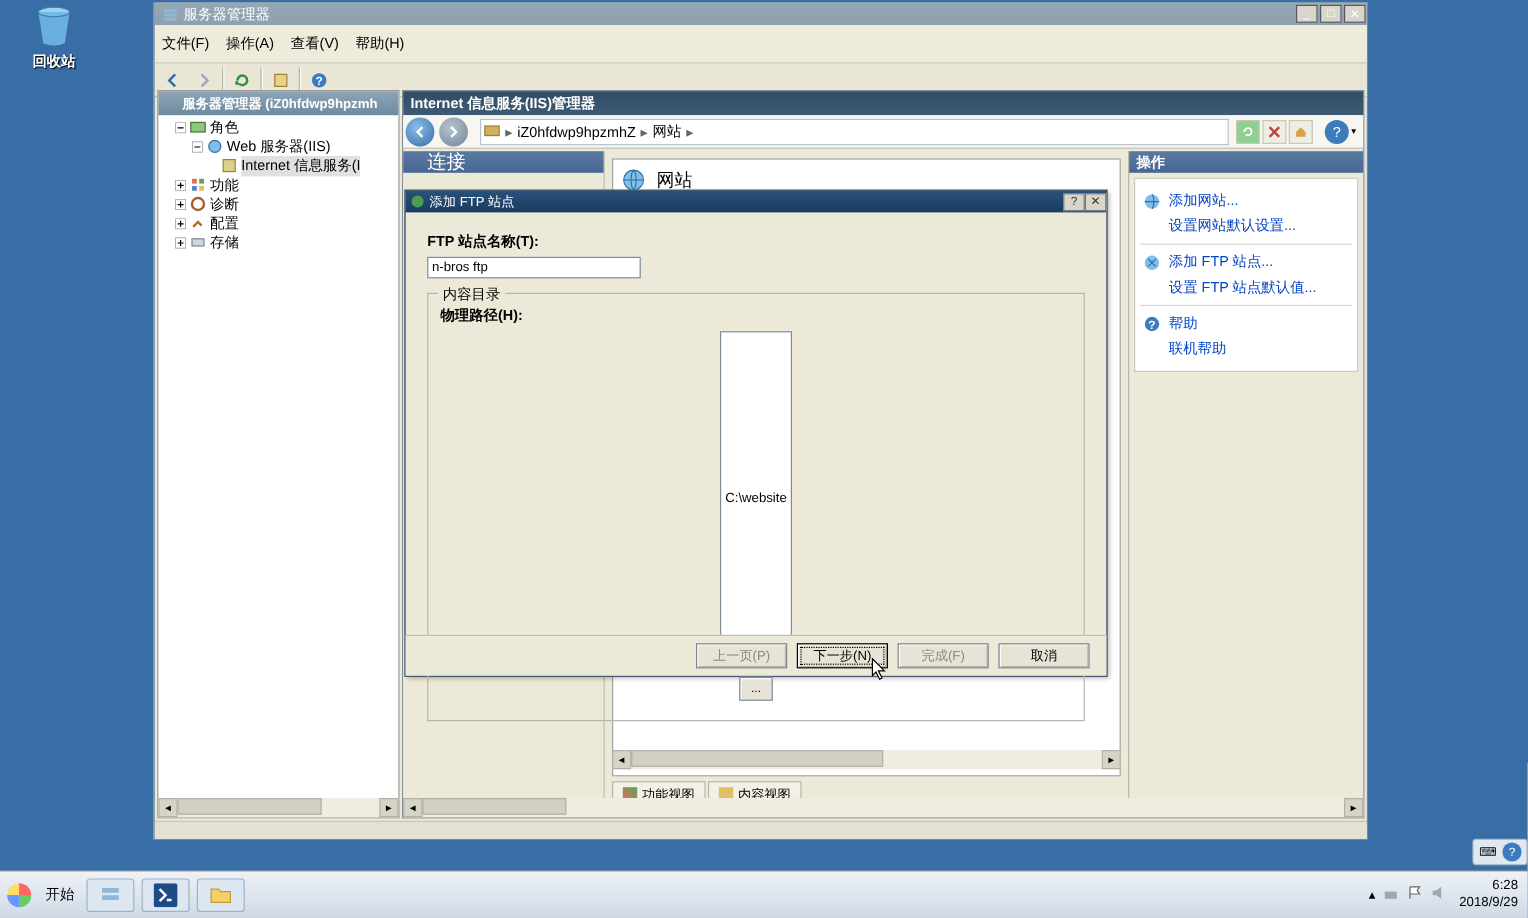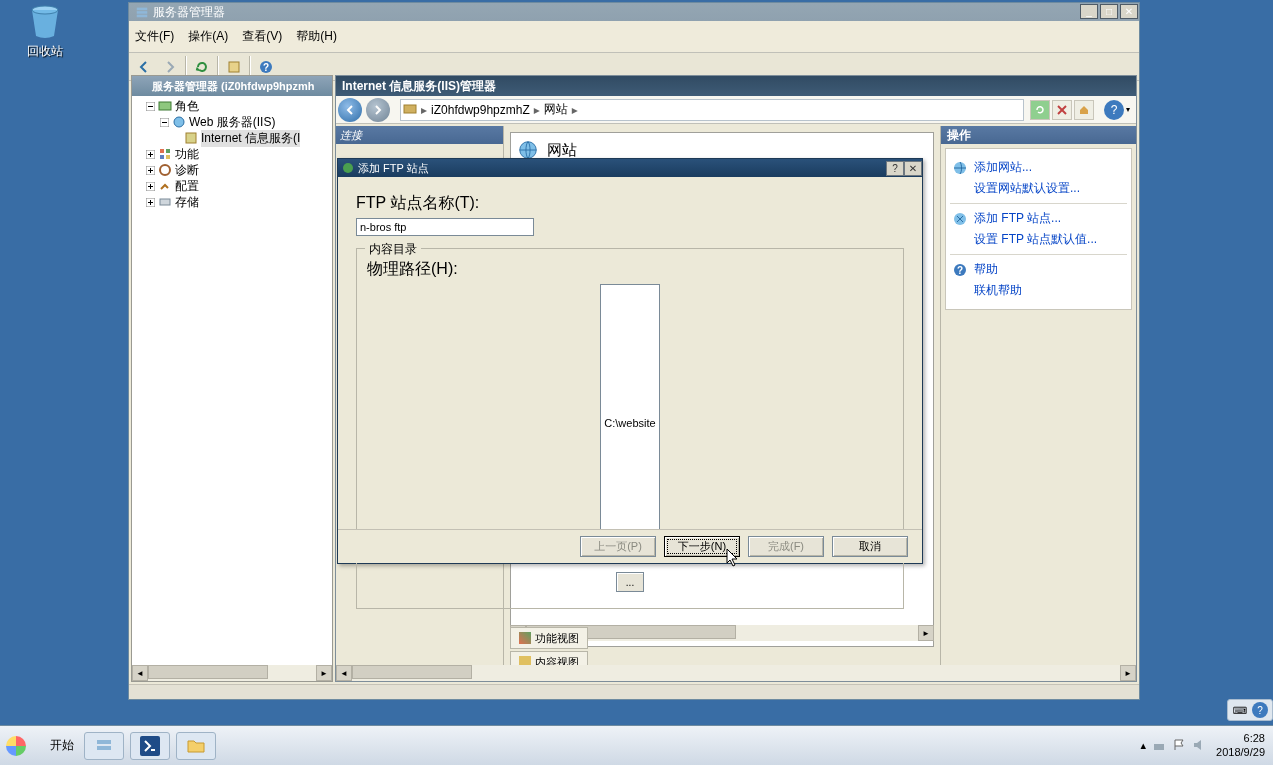--- a/index.html
+++ b/index.html
@@ -4,21 +4,21 @@
 <style>
 
 * { box-sizing: border-box; }
 body, html { margin:0; padding:0; width:1273px; height:765px; overflow:hidden;
   font-family: "Microsoft YaHei","SimSun",sans-serif; font-size:12px; }
 body { background:#396da5; } 
 
 
 .desktop-icon { position:absolute; left:10px; top:2px; width:70px; text-align:center; color:#fff; }
 .desktop-icon .ico { display:block; margin:0 auto; }
-.desktop-icon .lbl { display:block; margin-top:1px; text-shadow:1px 1px 1px #000; }
+.desktop-icon .lbl { display:block; margin-top:1px; text-shadow:1px 1px 1px #000;font-weight:bold; }
 
 
 .win-serverman {
   position:absolute; left:128px; top:2px; width:1012px; height:698px;
   border:1px solid #6e8ba0; background:#ece9d8;
 }
 .win-title { height:18px; background: linear-gradient(#94a6b3,#8fa1af);
   color:#fff; font-size:12px; padding-left:6px; display:flex; align-items:center;
   justify-content:space-between; }
 .win-title .ttl { display:flex; align-items:center; gap:4px;}
@@ -85,34 +85,34 @@
 .breadcrumb .crumb{display:flex;align-items:center;gap:3px;}
 .breadcrumb .sep{color:#666;}
 .navright{display:flex;gap:2px;margin-right:6px;}
 .navright .nb{width:20px;height:20px;border:1px solid #c9c6ba;background:#efeee4;
   display:flex;align-items:center;justify-content:center;}
 .navright .nb svg{width:12px;height:12px;}
 
 .iis-body { position:absolute; top:50px; left:0; right:0; bottom:0; display:flex;}
 .conn-pane{width:168px;border-right:1px solid #b8b6a8;background:#ece9d8;}
 .conn-title{height:18px;background:linear-gradient(#5979a3,#486892);color:#fff;
-  font-size:11px;padding-left:4px;display:flex;align-items:center;font-style:italic;}
+  font-size:16px;padding-left:20px;display:flex;align-items:center;}
 .center-pane{flex:1;background:#ece9d8;position:relative;}
 .center-canvas{background:#fff;border:1px solid #a0a09a;margin:6px;
   position:absolute;left:0;top:0;right:0;height:515px;}
 .center-heading{display:flex;align-items:center;gap:8px;padding:6px;}
 .center-heading svg{width:22px;height:22px;}
 .hscroll{position:absolute;left:6px;right:6px;bottom:40px;height:16px;
   background:#efede1;display:flex;}
 .hscroll .arr{width:16px;height:16px;background:#d6d3c7;border:1px solid #b3b0a4;
   display:flex;align-items:center;justify-content:center;font-size:8px;}
 .hscroll .track{flex:1;background:#efede1;position:relative;}
 .hscroll .thumb{position:absolute;left:0;top:0;width:210px;height:14px;background:#d2cfc3;
   border:1px solid #b3b0a4;}
-.viewswitch{position:absolute;left:6px;bottom:8px;display:flex;gap:2px;flex-direction:column;}
+.viewswitch{position:absolute;left:6px;bottom:8px;display:flex;gap:2px;}
 .viewtab{height:22px;padding:0 8px;border:1px solid #b8b6a8;background:#f3f1e6;
   display:flex;align-items:center;gap:4px;font-size:11px;}
 .viewtab .sq{width:12px;height:12px;display:inline-block;}
 
 .actions-pane{width:196px;background:#ece9d8;border-left:1px solid #b8b6a8;}
 .actions-title{height:18px;background:linear-gradient(#5979a3,#486892);color:#fff;
   padding-left:6px;font-size:12px;display:flex;align-items:center;font-weight:bold;}
 .actions-body{background:#fff;margin:4px;border:1px solid #c9c6ba;padding:6px 4px;}
 .action-link{display:flex;align-items:center;gap:6px;color:#0645c7;margin:4px 2px;
   cursor:default;}
@@ -141,21 +141,21 @@
 .dlg-title .r{display:flex;gap:0;}
 .dlg-title .tb{width:18px;height:15px;background:#d9d6c9;border:1px solid #6e7880;
   display:flex;align-items:center;justify-content:center;font-size:10px;color:#333;}
 .dlg-head{display:flex;align-items:center;gap:16px;padding:10px 18px;
   border-bottom:1px solid #c3c0b4;background:#ece9d8;}
 .dlg-head .globe{width:40px;height:40px;border-radius:50%;
   background:radial-gradient(circle at 35% 30%,#9de29f 0%,#2f8f3f 45%,#0a4d1c 100%);
   position:relative;}
 .dlg-head h2{margin:0;font-size:14px;font-weight:bold;}
 .dlg-body{padding:16px 18px;}
-.field-label{font-size:16px;margin-bottom:4px;}
+.field-label{font-size:12px;margin-bottom:4px;font-weight:bold;}
 .txt{height:18px;border:1px solid #7a8a97;background:#fff;font-size:11px;
   padding:0 3px;display:flex;align-items:center;}
 .groupbox{border:1px solid #b8b6a8;margin-top:12px;padding:10px 10px 16px;position:relative;}
 .groupbox .legend{position:absolute;top:-8px;left:8px;background:#ece9d8;
   padding:0 4px;font-size:12px;}
 .pathrow{display:flex;align-items:center;gap:10px;flex-direction:column;}
 .pathrow .txt{flex:0 0 278px;}
 .browse{width:28px;height:20px;border:1px solid #7a8a97;background:#e7e4d7;
   display:flex;align-items:center;justify-content:center;font-size:10px;
   box-shadow:inset 1px 1px #fff;}
@@ -166,21 +166,21 @@
   font-size:11px;box-shadow:inset 1px 1px #fff,inset -1px -1px #b8b6a8;
   display:flex;align-items:center;justify-content:center;}
 .wbtn.disabled{color:#8a8a80;}
 .wbtn.default{border:1px solid #000;outline:1px dotted #000;outline-offset:-4px;}
 .cursor{position:absolute;left:726px;top:548px;width:14px;height:20px;z-index:99;}
 
 
 .taskbar{position:absolute;left:0;right:0;bottom:0;height:40px;
   background:linear-gradient(#eef2f7,#cfd9e5);border-top:1px solid #6e8ba0;
   display:flex;align-items:center;justify-content:space-between;}
-.taskbar .start{display:flex;align-items:center;gap:24px;margin-left:6px;}
+.taskbar .start{display:flex;align-items:center;gap:12px;margin-left:6px;}
 .taskbar .start .orb{width:20px;height:20px;border-radius:50%;
   background:conic-gradient(#f66 0 25%,#6c6 25% 50%,#69f 50% 75%,#fd6 75% 100%);}
 .taskbar .start .lbl{font-size:12px;}
 .taskbar .pins{display:flex;gap:6px;margin-left:10px;}
 .taskbar .pin{width:40px;height:28px;border:1px solid #9fb3c6;background:#dde7f2;
   border-radius:3px;display:flex;align-items:center;justify-content:center;}
 .tray{display:flex;align-items:center;gap:10px;margin-right:8px;font-size:11px;}
 .tray .icons{display:flex;gap:6px;align-items:center;}
 .tray .clock{display:flex;flex-direction:column;align-items:flex-end;line-height:1.2;}
 .langbar{position:absolute;right:0;bottom:44px;display:flex;gap:4px;align-items:center;

